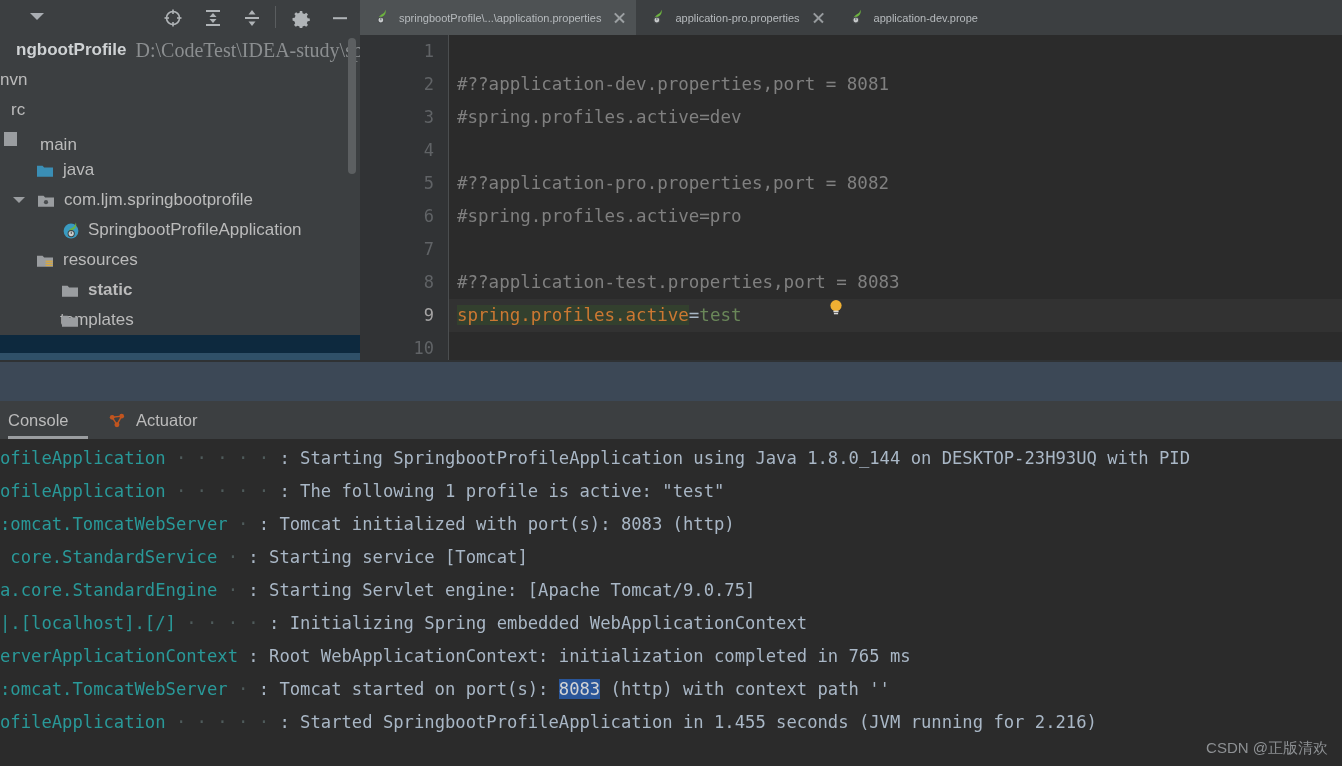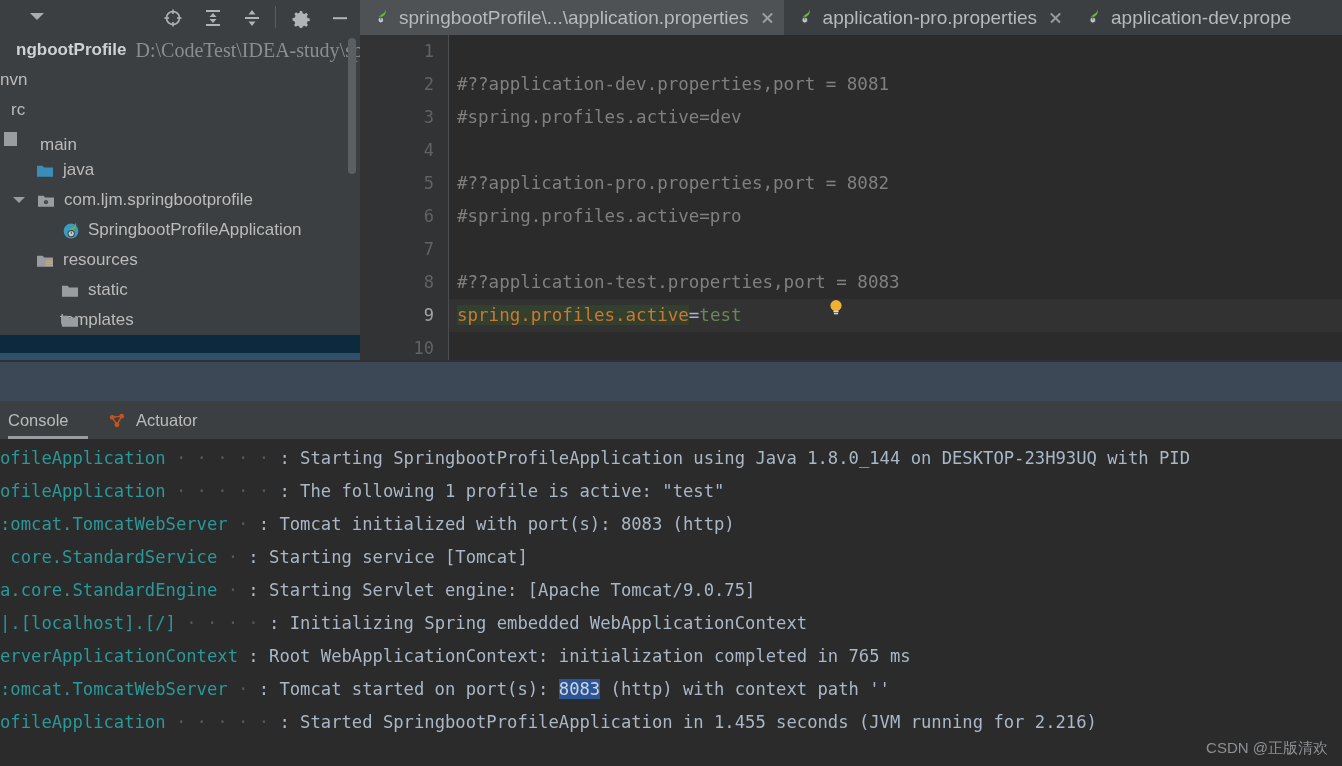--- a/index.html
+++ b/index.html
@@ -112,21 +112,21 @@
     width: 982px; height: 35px;
     background: #3c3f41;
     display: flex;
     align-items: stretch;
   }
   .tab {
     display: flex;
     align-items: center;
     padding: 0 9px 0 12px;
     color: #b6babd;
-    font-size: 19px;
+    font-size: 11px;
     white-space: nowrap;
     position: relative;
   }
   .tab.active {
     background: #4e5254;
   }
   .tab .tabname { margin-left: 8px; }
   .tab .tabclose {
     margin-left: 11px;
     width: 15px; height: 15px;
@@ -384,21 +384,21 @@
         <svg viewBox="0 0 18 18" width="18" height="18">
           <path fill="#9a9da0" d="M1 3.8h5.6l1.5 1.7H17v9.3H1z"></path>
           <rect x="9.6" y="8.6" width="7" height="1.3" fill="#d8a940"></rect>
           <rect x="9.6" y="10.7" width="7" height="1.3" fill="#d8a940"></rect>
           <rect x="9.6" y="12.8" width="7" height="1.3" fill="#d8a940"></rect>
         </svg>
       </span>
       <span class="tree-label">resources</span>
     </div>
 
-    <div class="tree-row" style="top:240px; padding-left:88px;">
+    <div class="tree-row" style="top:240px; padding-left:88px;font-weight:bold;">
       <span class="ico" style="left:61px; top:7px;">
         <svg viewBox="0 0 18 18" width="18" height="18">
           <path fill="#9a9da0" d="M1 3.8h5.6l1.5 1.7H17v9.3H1z"></path>
         </svg>
       </span>
       <span class="tree-label">static</span>
     </div>
 
     <div class="tree-row" style="top:270px; padding-left:60px;">
       <span class="ico" style="left:61px; top:7px;">

